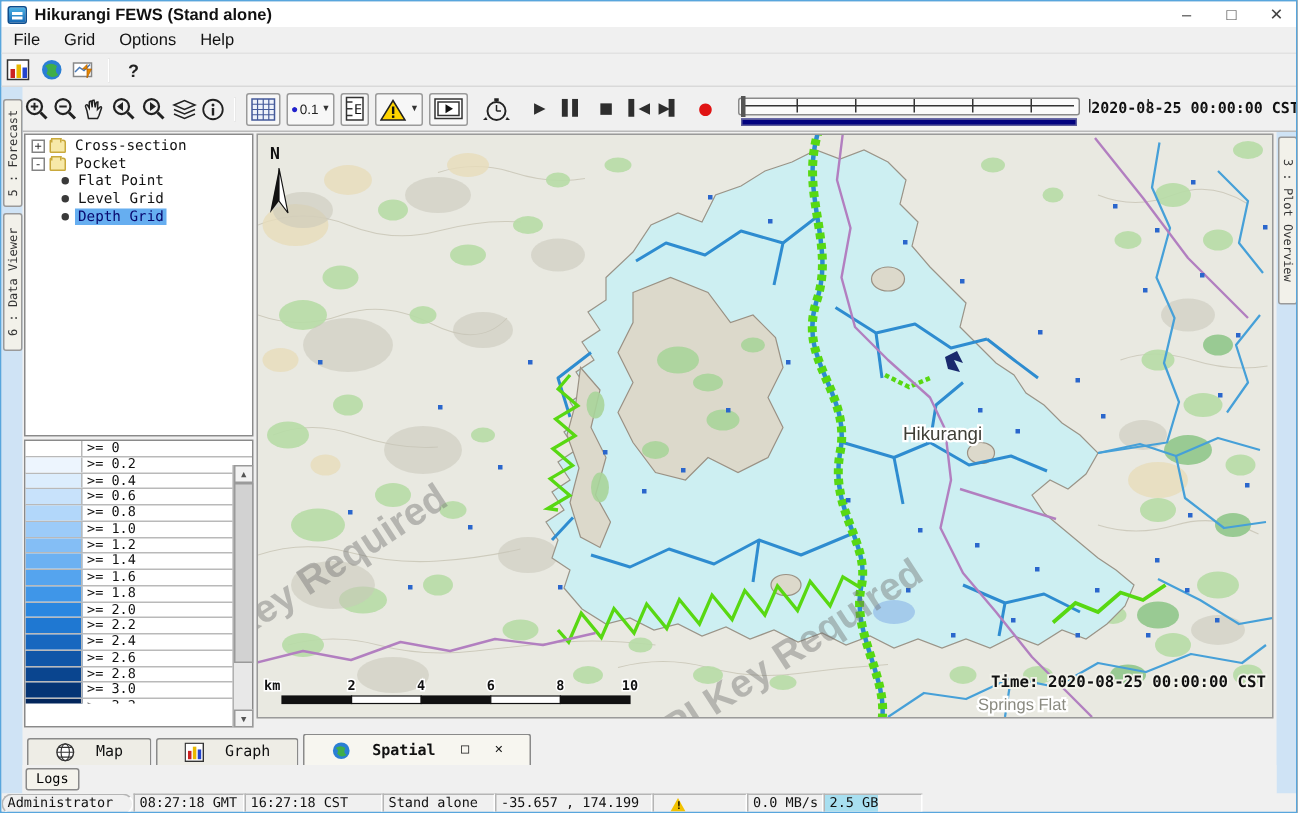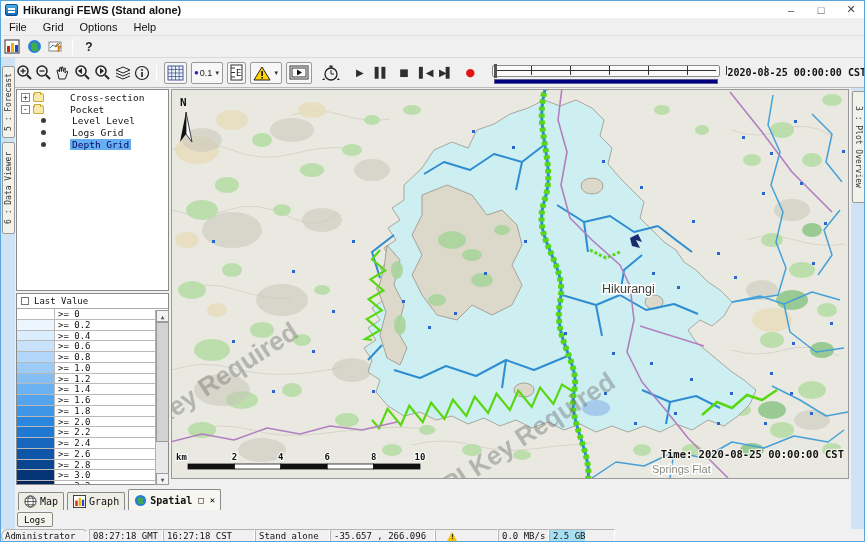--- a/index.html
+++ b/index.html
@@ -56,41 +56,41 @@
   
   .tree-panel{position:absolute;left:15px;top:88px;width:153px;height:202px;background:#fff;
     border:1px solid #8a8a8a;font-family:"DejaVu Sans Mono",monospace;font-size:9.5px;color:#111;
     padding:2px 0;overflow:hidden;}
   .trow{display:flex;align-items:center;height:11.6px;white-space:nowrap;}
   .texp{width:9px;height:9px;border:1px solid #848484;background:#fff;font-size:8px;line-height:7px;
     text-align:center;margin:0 3px 0 4px;color:#333;flex:none;}
   .tfold{width:11px;height:9px;background:#f7e9a8;border:1px solid #c9a93c;border-radius:1px 2px 1px 1px;margin-right:4px;flex:none;position:relative;}
   .tfold:before{content:"";position:absolute;left:0;top:-2px;width:5px;height:2px;background:#f7e9a8;border:1px solid #c9a93c;border-bottom:none;}
   .tdot{width:5px;height:5px;border-radius:50%;background:#3a3a3a;margin:0 4px 0 24px;flex:none;}
-  .tlabel{padding:0 2px;margin-left:20px;}
+  .tlabel{padding:0 2px;}
   .tsel{background:#66aef0;color:#08086e;}
   .legend-panel{position:absolute;left:15px;top:292px;width:153px;height:192px;background:#fff;
     border:1px solid #8a8a8a;font-family:"DejaVu Sans Mono",monospace;font-size:9px;color:#111;}
   .lv-row{display:flex;align-items:center;height:15px;border-bottom:1px solid #aaa;padding-left:4px;}
   .lv-box{width:8px;height:8px;border:1px solid #777;background:#fff;margin-right:5px;flex:none;}
   .legend-table{position:relative;height:175px;overflow:hidden;}
   .lg-row{display:flex;height:10.75px;border-bottom:1px solid #b9b9b9;}
   .lg-swatch{width:38px;flex:none;border-right:1px solid #b9b9b9;}
   .lg-label{padding:0 3px;line-height:10.5px;flex:1;}
   .lg-scroll{position:absolute;right:0;top:0;width:13px;height:175px;background:#e8e8e8;border-left:1px solid #b0b0b0;}
   .lg-sb{position:absolute;left:0;width:13px;height:12px;background:#f2f2f2;border:1px solid #9a9a9a;
     font-size:6px;color:#555;display:flex;align-items:center;justify-content:center;}
   .lg-thumb{position:absolute;left:0;top:12px;width:13px;height:120px;background:#d2d2d2;border:1px solid #9a9a9a;}
   
   .map{position:absolute;left:170px;top:88px;width:678px;height:390px;background:#e9e9e1;border:1px solid #9a9a9a;}
   
   .bottom-tabs{position:absolute;left:14px;top:487px;width:836px;height:22px;display:flex;align-items:flex-end;
     font-size:10px;font-family:"DejaVu Sans Mono",monospace;color:#111;}
-  .btab{display:flex;align-items:center;gap:3px;border:1px solid #8a8a8a;border-bottom:none;background:#eeede6;
-    height:18px;padding:0 5px;margin-left:3px;border-radius:2px 2px 0 0;}
+  .btab{display:flex;align-items:center;gap:14px;border:1px solid #8a8a8a;border-bottom:none;background:#eeede6;
+    height:18px;padding:0 18px;margin-left:3px;border-radius:2px 2px 0 0;}
   .btab.active{background:#f7f6f0;height:21px;font-weight:bold;}
   .btab .ticon{width:13px;height:13px;}
   .btab-x{font-size:9px;margin-left:3px;}
   .logs-row{position:absolute;left:14px;top:509px;width:836px;height:19px;background:#f0f0f0;display:flex;align-items:center;}
   .logs-btn{border:1px solid #8a8a8a;background:#f4f3ec;border-radius:2px;height:15px;padding:0 6px;
     font-family:"DejaVu Sans Mono",monospace;font-size:9px;display:flex;align-items:center;margin-left:2px;}
   
   .statusbar{position:absolute;left:0;top:528px;width:865px;height:14px;background:#f0f0f0;display:flex;
     font-family:"DejaVu Sans Mono",monospace;font-size:9px;color:#111;}
   .scell{border:1px solid #b5b5b5;border-right-color:#fff;border-bottom-color:#fff;height:14px;
@@ -271,37 +271,33 @@
         <span class="tfold"></span>
         <span class="tlabel">Cross-section</span>
       </div>
       <div class="trow">
         <span class="texp">-</span>
         <span class="tfold"></span>
         <span class="tlabel">Pocket</span>
       </div>
       <div class="trow">
         <span class="tdot"></span>
-        <span class="tlabel">Level Level</span>
+        <span class="tlabel">Flat Point</span>
       </div>
       <div class="trow">
         <span class="tdot"></span>
-        <span class="tlabel">Logs Grid</span>
+        <span class="tlabel">Level Grid</span>
       </div>
       <div class="trow">
         <span class="tdot"></span>
         <span class="tlabel tsel">Depth Grid</span>
       </div>
     </div>
 
   <div class="legend-panel">
-    <div class="lv-row">
-      <span class="lv-box"></span>
-      <span>Last Value</span>
-    </div>
     <div class="legend-table" id="legend-table">
         <div class="lg-row">
           <span class="lg-swatch" style="background: rgb(255, 255, 255);"></span>
           <span class="lg-label">&gt;= 0</span>
         </div>
         <div class="lg-row">
           <span class="lg-swatch" style="background: rgb(237, 245, 254);"></span>
           <span class="lg-label">&gt;= 0.2</span>
         </div>
         <div class="lg-row">
@@ -637,21 +633,21 @@
   </div>
   <div class="logs-row">
     <span class="logs-btn">Logs</span>
   </div>
 
   <div class="statusbar" id="statusbar">
       <span class="scell" style="width: 88px; border-radius: 7px;">Administrator</span>
       <span class="scell" style="width: 74px;">08:27:18 GMT</span>
       <span class="scell" style="width: 92px;">16:27:18 CST</span>
       <span class="scell" style="width: 75px;">Stand alone</span>
-      <span class="scell" style="width: 105px;">-35.657 , 266.096</span>
+      <span class="scell" style="width: 105px;">-35.657 , 174.199</span>
       <span class="scell swarn" style="width: 63px;">
         <span class="wtri"></span>
       </span>
       <span class="scell" style="width: 51px;">0.0 MB/s</span>
       <span class="scell memfill" style="width: 66px;">2.5 GB</span>
     </div>
 
 </div>
 
 </body></html>

